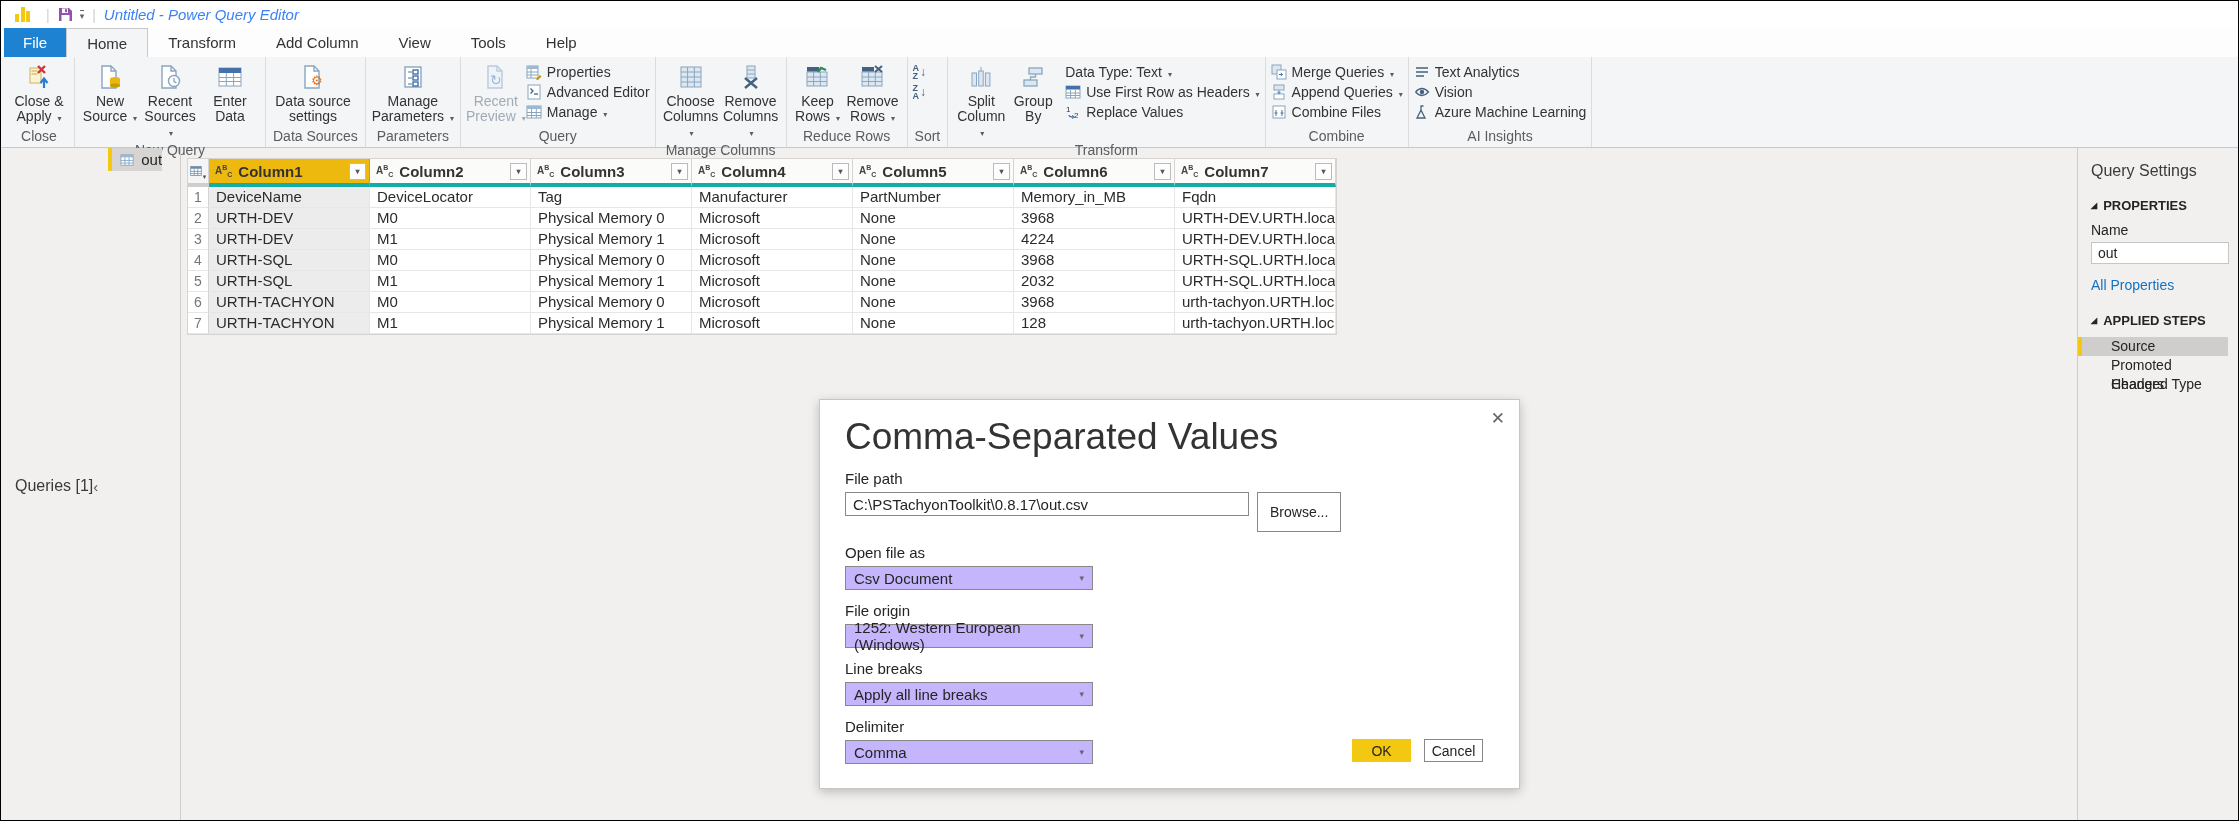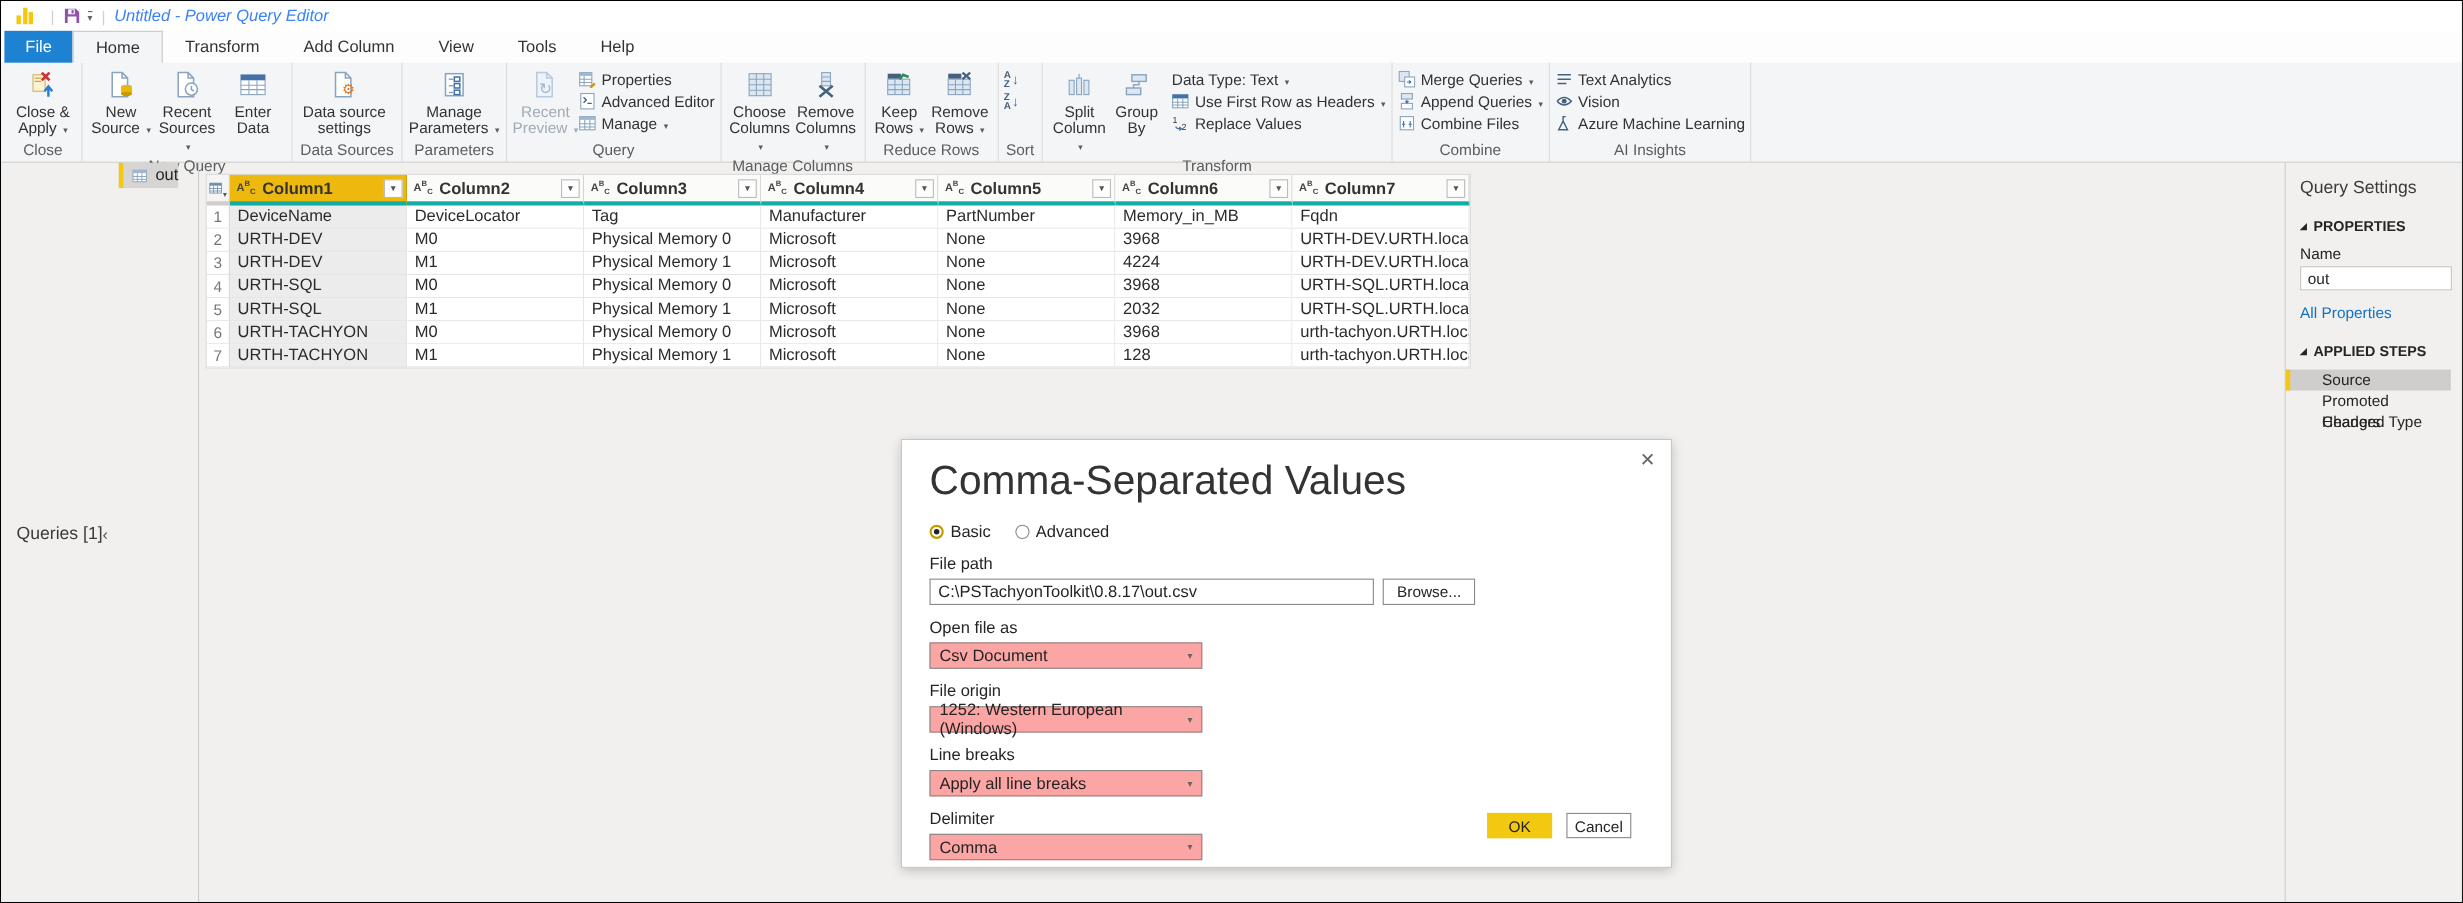--- a/index.html
+++ b/index.html
@@ -81,22 +81,22 @@
   .dlg-title { font-size:37px; font-weight:300; color:#333; margin:16px 0 0 25px; letter-spacing:0; }
   .dlg-body { padding:0 25px; }
   .radio-row { display:flex; align-items:center; gap:22px; margin-top:17px; font-size:15px; color:#252423; }
   .radio { display:flex; align-items:center; gap:6px; }
   .rdot { width:13px; height:13px; border-radius:50%; border:1px solid #8a8886; display:inline-flex; align-items:center; justify-content:center; background:#fff; }
   .radio.checked .rdot { border:2px solid #C19C00; }
   .radio.checked .rdot::after { content:""; width:5px; height:5px; border-radius:50%; background:#252423; }
   .flabel { font-size:15px; color:#252423; margin:12px 0 5px; }
   .fp-row { display:flex; gap:8px; }
   .tinput { width:404px; height:24px; border:1px solid #8a8886; font-size:15px; font-family:"Liberation Sans",sans-serif; padding:0 7px; color:#252423; }
-  .btn { height:24px; background:#fff; border:1px solid #8a8886; font-size:14px; color:#252423; padding:0 12px; font-family:"Liberation Sans",sans-serif; }
-  .dselect { width:248px; height:24px; border:1px solid #8a8886; background:#fca5a5; display:flex; align-items:center; justify-content:space-between; padding:0 8px; font-size:15px; color:#252423; }
+  .btn { height:40px; background:#fff; border:1px solid #8a8886; font-size:14px; color:#252423; padding:0 12px; font-family:"Liberation Sans",sans-serif; }
+  .dselect { width:248px; height:24px; border:1px solid #8a8886; background:#c4b5fd; display:flex; align-items:center; justify-content:space-between; padding:0 8px; font-size:15px; color:#252423; }
   .dselect .caret { font-size:9px; color:#666; }
   .dlg-actions { position:absolute; right:36px; bottom:26px; display:flex; gap:13px;align-items:center; }
   .btn-ok { width:59px; height:23px; background:#F2C811; border:1px solid #F2C811; font-size:14px; color:#252423; font-family:"Liberation Sans",sans-serif; }
   .btn-cancel { width:59px; height:23px; background:#fff; border:1px solid #8a8886; font-size:14px; color:#252423; font-family:"Liberation Sans",sans-serif; }
 </style>
 </head>
 <body>
 
 <div class="window">
 
@@ -615,30 +615,20 @@
           <div class="step">Changed Type</div>
         </div>
     </div>
 
   </div>
 
   <div class="dialog">
     <span class="dlg-close">✕</span>
     <div class="dlg-title">Comma-Separated Values</div>
     <div class="dlg-body">
-      <div class="radio-row">
-        <span class="radio checked">
-          <span class="rdot"></span>
-          <span>Basic</span>
-        </span>
-        <span class="radio">
-          <span class="rdot"></span>
-          <span>Advanced</span>
-        </span>
-      </div>
       <div class="flabel">File path</div>
       <div class="fp-row">
         <input class="tinput" type="text" value="C:\PSTachyonToolkit\0.8.17\out.csv" style="">
         <button class="btn">Browse...</button>
       </div>
       <div class="flabel">Open file as</div>
       <div class="dselect">
         <span>Csv Document</span>
         <span class="caret">▾</span>
       </div>

